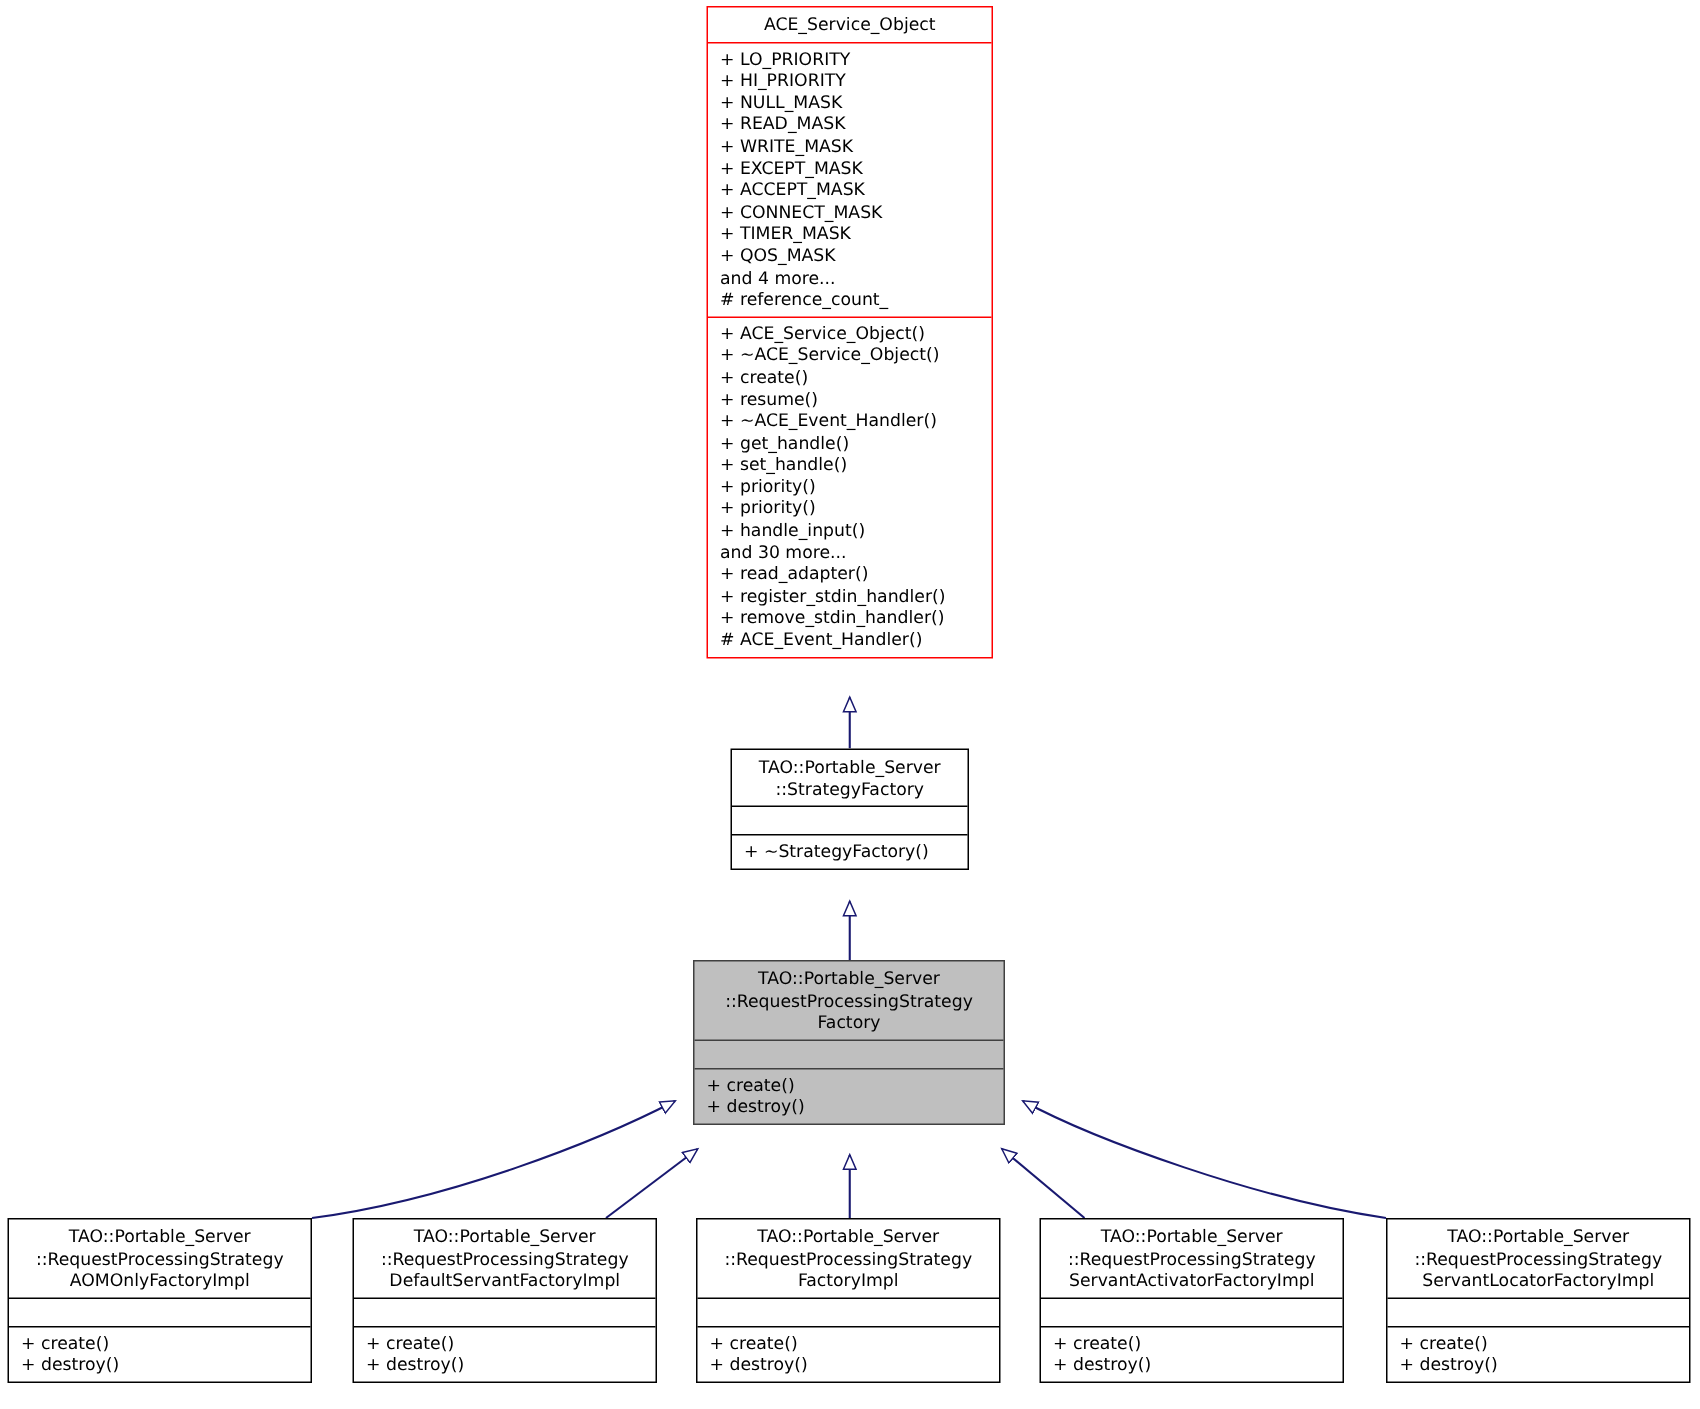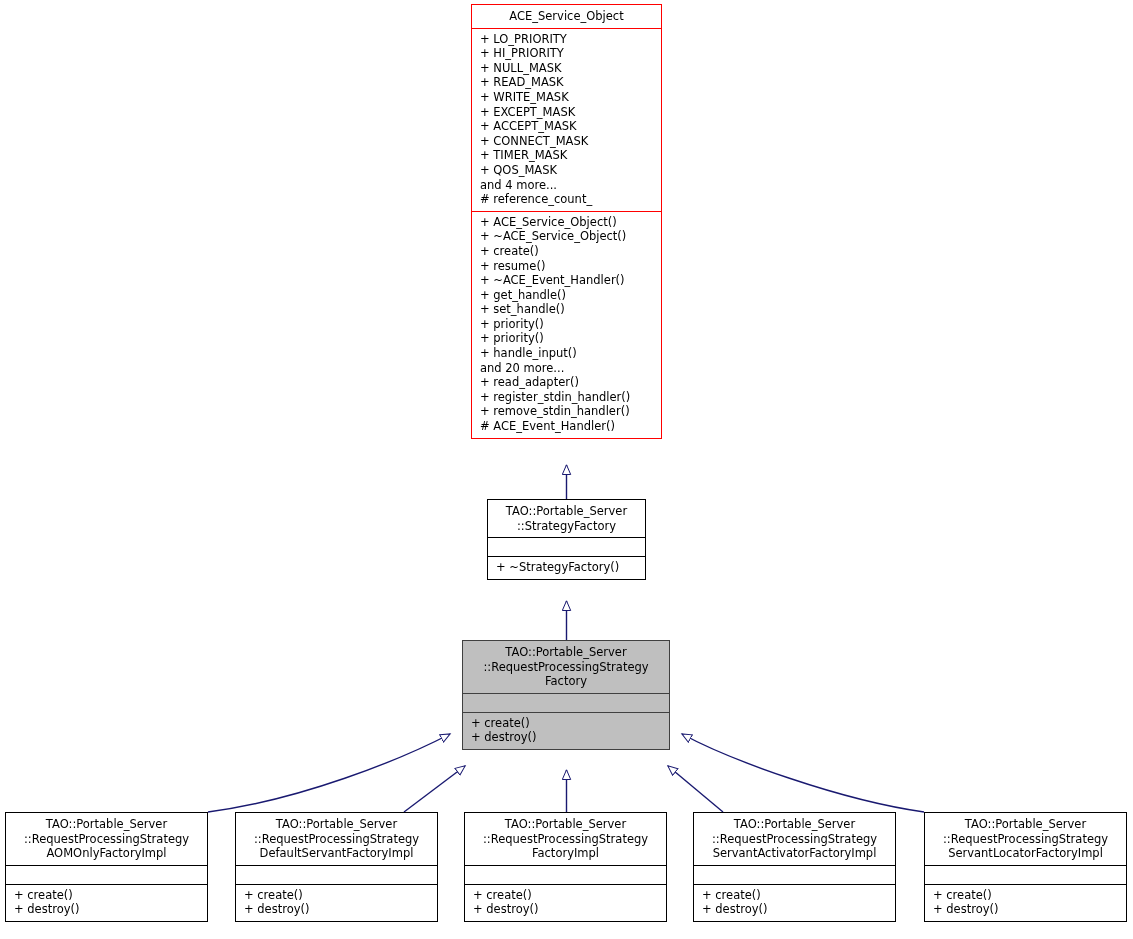--- a/index.html
+++ b/index.html
@@ -126,21 +126,21 @@
       <div class="uml-row">+ ACE_Service_Object()</div>
       <div class="uml-row">+ ~ACE_Service_Object()</div>
       <div class="uml-row">+ create()</div>
       <div class="uml-row">+ resume()</div>
       <div class="uml-row">+ ~ACE_Event_Handler()</div>
       <div class="uml-row">+ get_handle()</div>
       <div class="uml-row">+ set_handle()</div>
       <div class="uml-row">+ priority()</div>
       <div class="uml-row">+ priority()</div>
       <div class="uml-row">+ handle_input()</div>
-      <div class="uml-row">and 20 more...</div>
+      <div class="uml-row">and 30 more...</div>
       <div class="uml-row">+ read_adapter()</div>
       <div class="uml-row">+ register_stdin_handler()</div>
       <div class="uml-row">+ remove_stdin_handler()</div>
       <div class="uml-row"># ACE_Event_Handler()</div>
     </div>
   </div>
 
   <div class="uml-box" style="left:487px; top:499px; width:159px;">
     <div class="uml-title">TAO::Portable_Server
 ::StrategyFactory</div>

